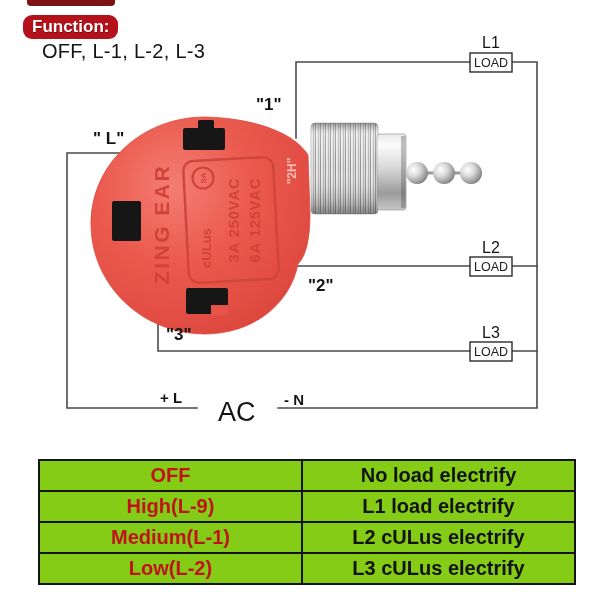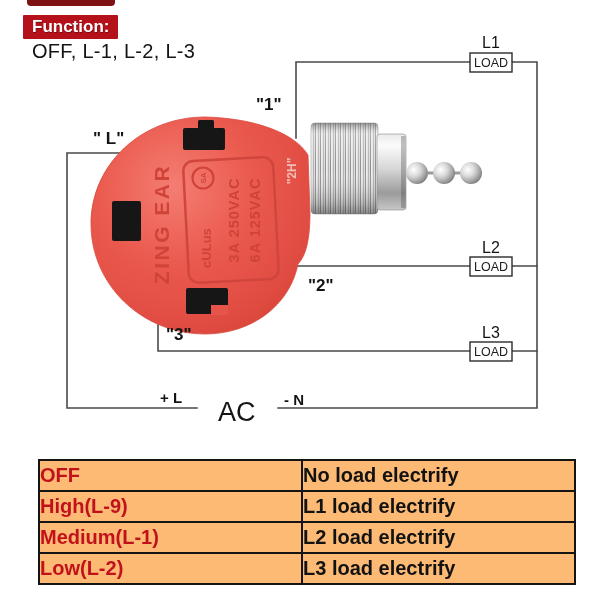--- a/index.html
+++ b/index.html
@@ -1,27 +1,27 @@
 <!DOCTYPE html>
 <html><head>
 <meta charset="utf-8">
 <style>
   html,body{margin:0;padding:0;background:#fff;}
   .stage{position:relative;width:600px;height:600px;background:#ffffff;overflow:hidden;
          font-family:"Liberation Sans",sans-serif;}
   .abs{position:absolute;}
   .top-strip{left:27px;top:0;width:88px;height:6px;background:#7d1113;border-radius:0 0 4px 4px;}
   .fn-badge{left:23px;top:15px;background:#b5111a;color:#ffffff;font-weight:bold;
-            font-size:17px;line-height:22px;padding:1px 9px;border-radius:1px;
+            font-size:17px;line-height:22px;padding:1px 9px;border-radius:9px;
             text-shadow:0.5px 0.5px 0 rgba(0,0,0,0.35);}
-  .modes{left:32px;top:40px;font-size:20px;color:#141414;letter-spacing:0.3px;}
+  .modes{left:42px;top:40px;font-size:20px;color:#141414;letter-spacing:0.3px;}
   svg text{font-family:"Liberation Sans",sans-serif;}
   .fn-table{left:38px;top:459px;width:532px;border-collapse:collapse;table-layout:fixed;}
-  .fn-table td{border:2px solid #141414;height:29px;vertical-align:middle;
-               font-weight:bold;font-size:20px;padding:0;background:#fdba74;}
+  .fn-table td{border:2px solid #141414;height:29px;text-align:center;vertical-align:middle;
+               font-weight:bold;font-size:20px;padding:0;background:#84cc16;}
   .fn-table td.mode{color:#c1121c;width:261px;}
   .fn-table td.effect{color:#121212;width:271px;}
 </style>
 </head>
 <body>
 
 <div class="stage">
 
   <div class="abs top-strip"></div>
 
@@ -141,22 +141,22 @@
       <tr>
         <td class="mode">OFF</td>
         <td class="effect">No load electrify</td>
       </tr>
       <tr>
         <td class="mode">High(L-9)</td>
         <td class="effect">L1 load electrify</td>
       </tr>
       <tr>
         <td class="mode">Medium(L-1)</td>
-        <td class="effect">L2 load electrify</td>
+        <td class="effect">L2 cULus electrify</td>
       </tr>
       <tr>
         <td class="mode">Low(L-2)</td>
-        <td class="effect">L3 load electrify</td>
+        <td class="effect">L3 cULus electrify</td>
       </tr>
     </tbody>
   </table>
 
 </div>
 
 </body></html>

